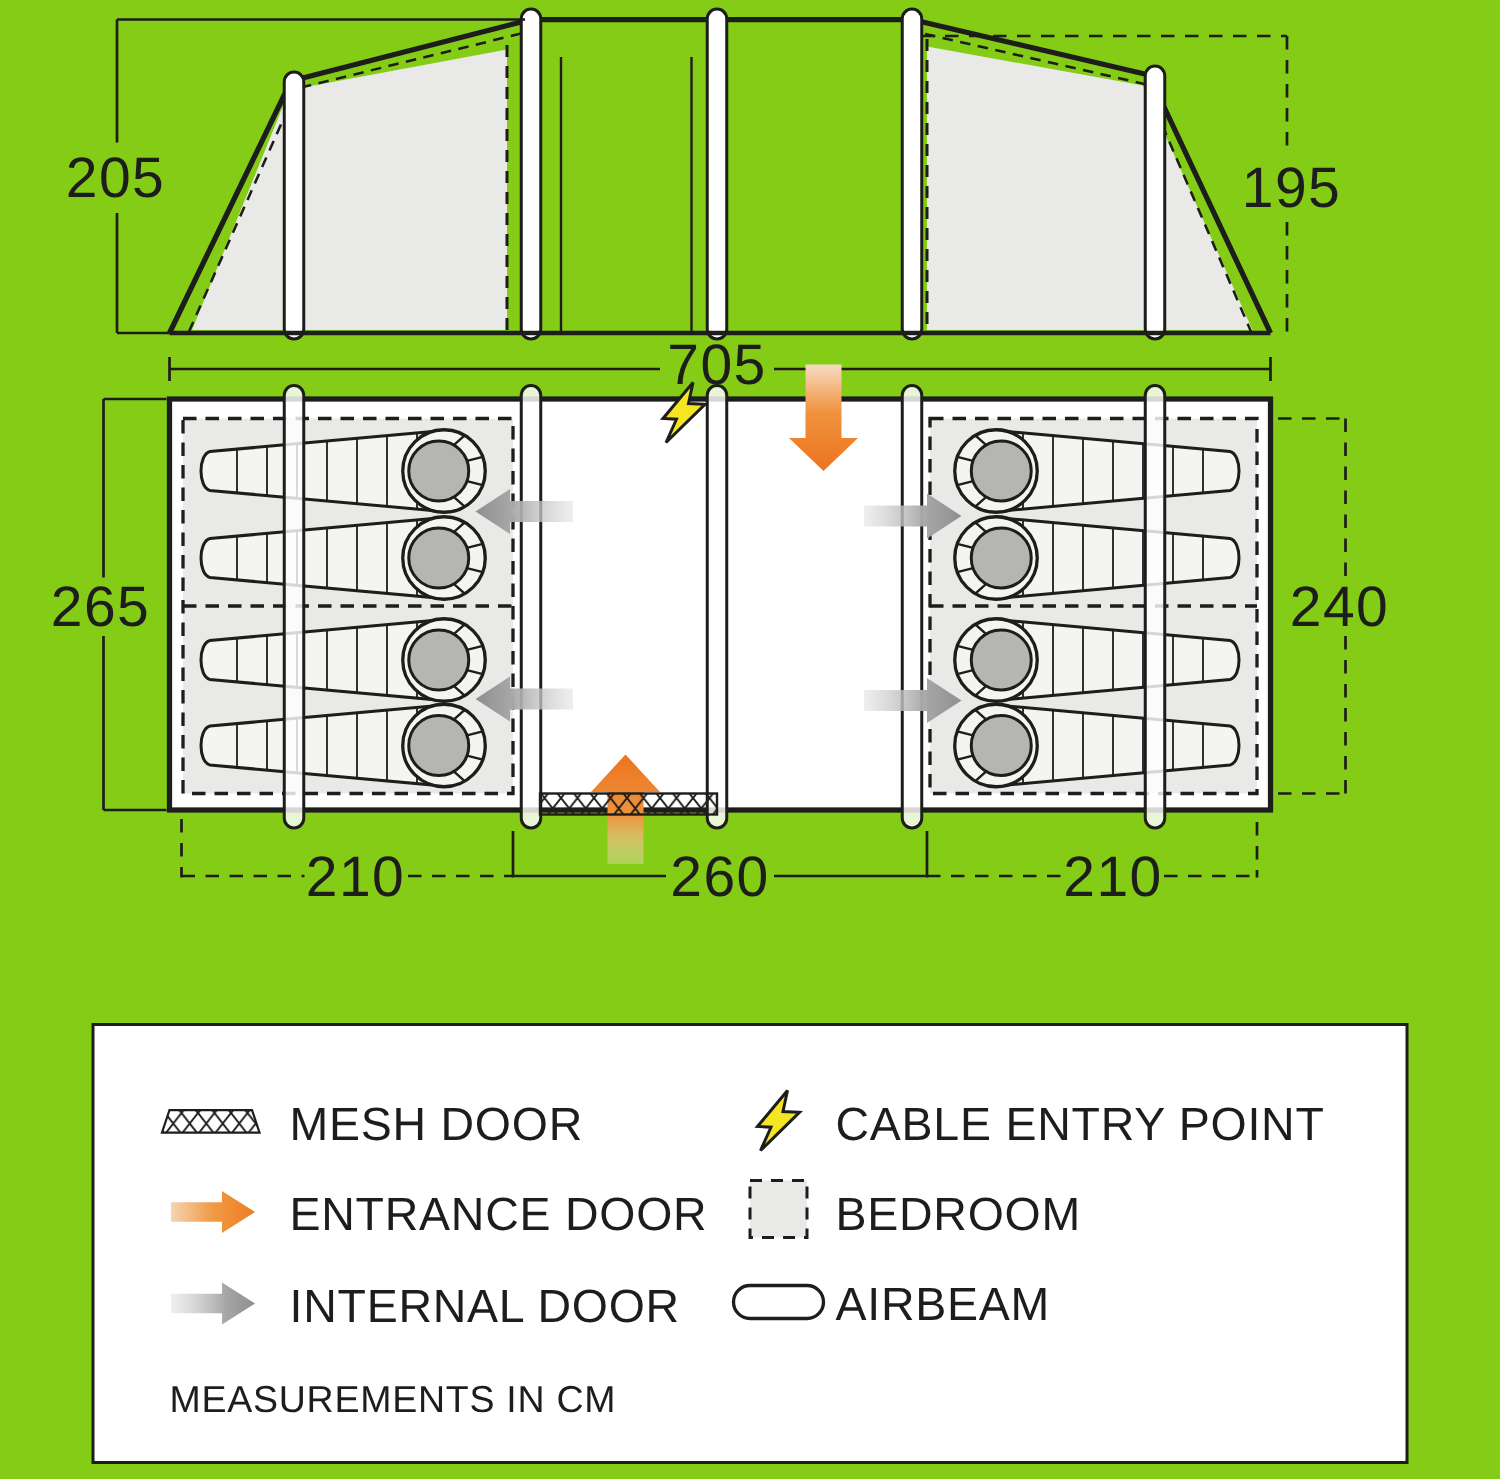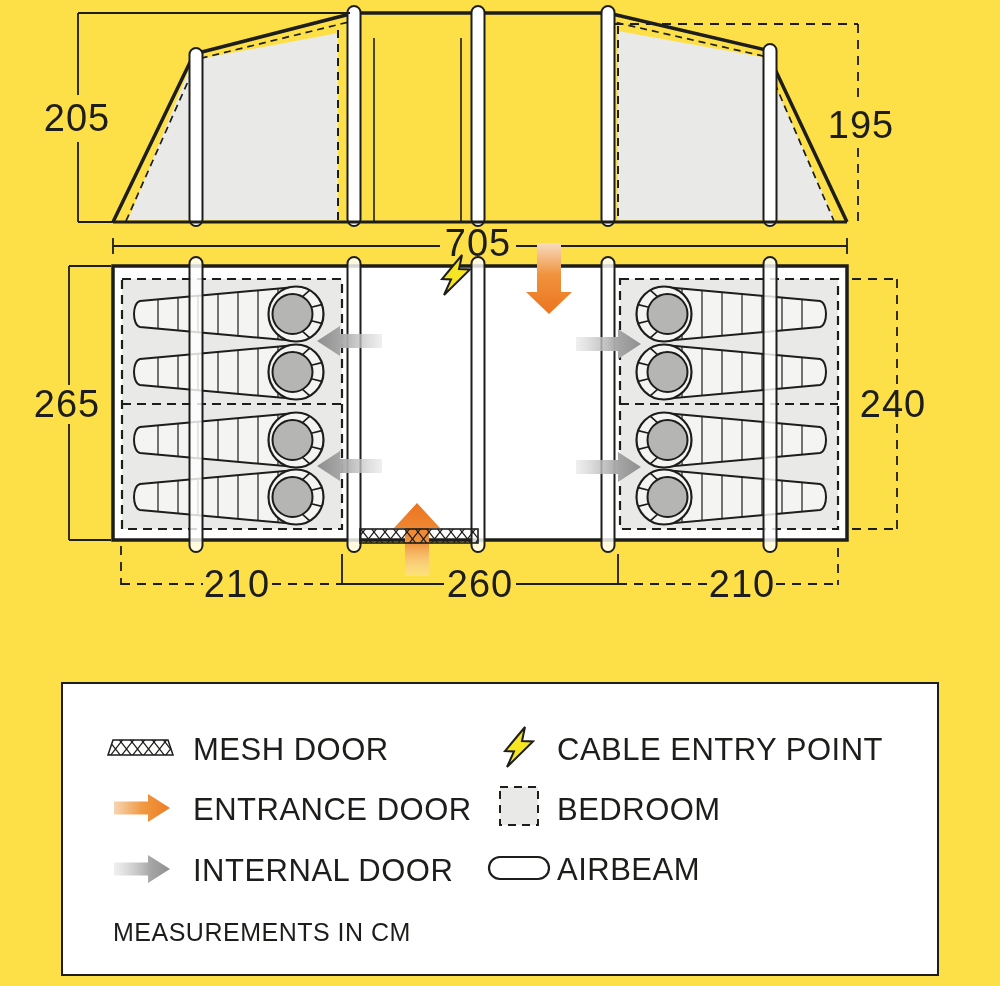--- a/index.html
+++ b/index.html
@@ -1,16 +1,16 @@
 <!DOCTYPE html>
 <html><head>
 <meta charset="utf-8">
 <style>
   html,body{margin:0;padding:0;background:#ffffff;}
-  #stage{position:relative;width:1000px;height:986px;background:#fde047;overflow:hidden;
+  #stage{position:relative;width:1000px;height:986px;background:#84cc16;overflow:hidden;
          font-family:"Liberation Sans", sans-serif;}
   svg{position:absolute;left:0;top:0;}
   text{fill:#1d1d1b;font-family:"Liberation Sans", sans-serif;}
   .dim-num{font-size:38px;letter-spacing:1px;}
   .legend-label{font-size:31px;letter-spacing:0.5px;}
   .legend-note{font-size:25px;letter-spacing:0.5px;}
   .ln{stroke:#1d1d1b;fill:none;}
 </style>
 </head>
 <body>

